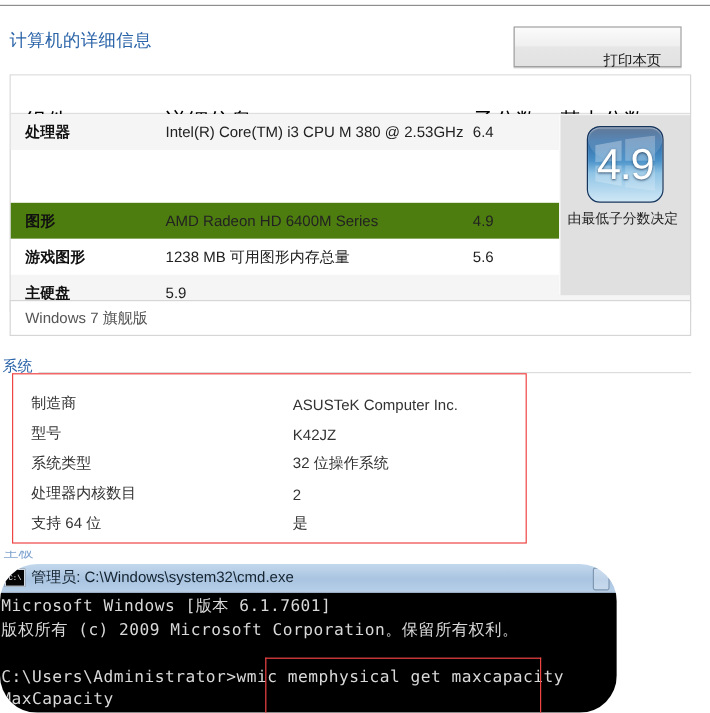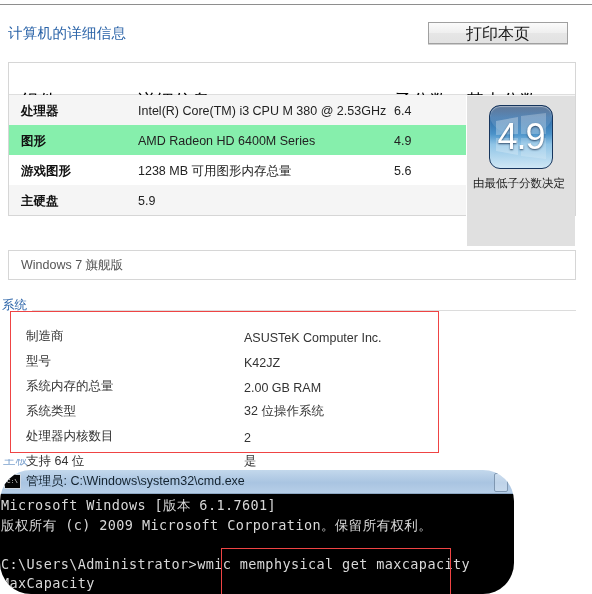--- a/index.html
+++ b/index.html
@@ -34,26 +34,26 @@
     letter-spacing: .3px;
     white-space: nowrap;
   }
   .print-button {
     position: absolute;
     left: 428px; top: 22px;
     width: 140px; height: 22px;
     background: linear-gradient(#fbfbfb, #efefef 48%, #e6e6e6 50%, #e2e2e2);
     border: 1px solid #a0a0a0;
     box-shadow: 0 1px 0 #cfcfcf;
-    font-size: 16px;
+    font-size: 12px;
     color: #1a1a1a;
     line-height: 22px;
-    text-align: center;
+    text-align: right;
     cursor: default;
-    padding: 0;
+    padding: 16px;
     box-sizing: border-box;
     font-family: "Liberation Sans", "DejaVu Sans", sans-serif;
   }
 
   
   .score-table {
     position: absolute;
     left: 8px; top: 62px;
     width: 568px;
     border: 1px solid #d6d6d6;
@@ -63,21 +63,21 @@
   .srow {
     position: relative;
     height: 30px;
     display: flex;
     align-items: center;
     box-sizing: border-box;
   }
   .srow.head { height: 32px; background: #ffffff; }
   .srow.alt  { background: #f5f5f5; }
   .srow.white{ background: #ffffff; }
-  .srow.hl   { background: #86efac; }
+  .srow.hl   { background: #4d7c0f; margin-top: 44px; }
 
   .c-comp   { width: 129px; padding-left: 12px; box-sizing: border-box; }
   .c-detail { width: 256px; box-sizing: border-box; }
   .c-sub    { width: 72px;  box-sizing: border-box; }
   .c-base   { width: 109px; box-sizing: border-box; }
 
   .head .c-comp, .head .c-detail,
   .head .c-sub,  .head .c-base {
     font-size: 18px; color: #000000; font-weight: normal; margin-top: 44px;
   }
@@ -364,24 +364,20 @@
 <div class="sys-list">
   <div class="sys-row">
     <div class="sys-key">制造商</div>
     <div class="sys-val">ASUSTeK Computer Inc.</div>
   </div>
   <div class="sys-row">
     <div class="sys-key">型号</div>
     <div class="sys-val">K42JZ</div>
   </div>
   <div class="sys-row">
-    <div class="sys-key">系统内存的总量</div>
-    <div class="sys-val">2.00 GB RAM</div>
-  </div>
-  <div class="sys-row">
     <div class="sys-key">系统类型</div>
     <div class="sys-val">32 位操作系统</div>
   </div>
   <div class="sys-row">
     <div class="sys-key">处理器内核数目</div>
     <div class="sys-val">2</div>
   </div>
   <div class="sys-row">
     <div class="sys-key">支持 64 位</div>
     <div class="sys-val">是</div>

